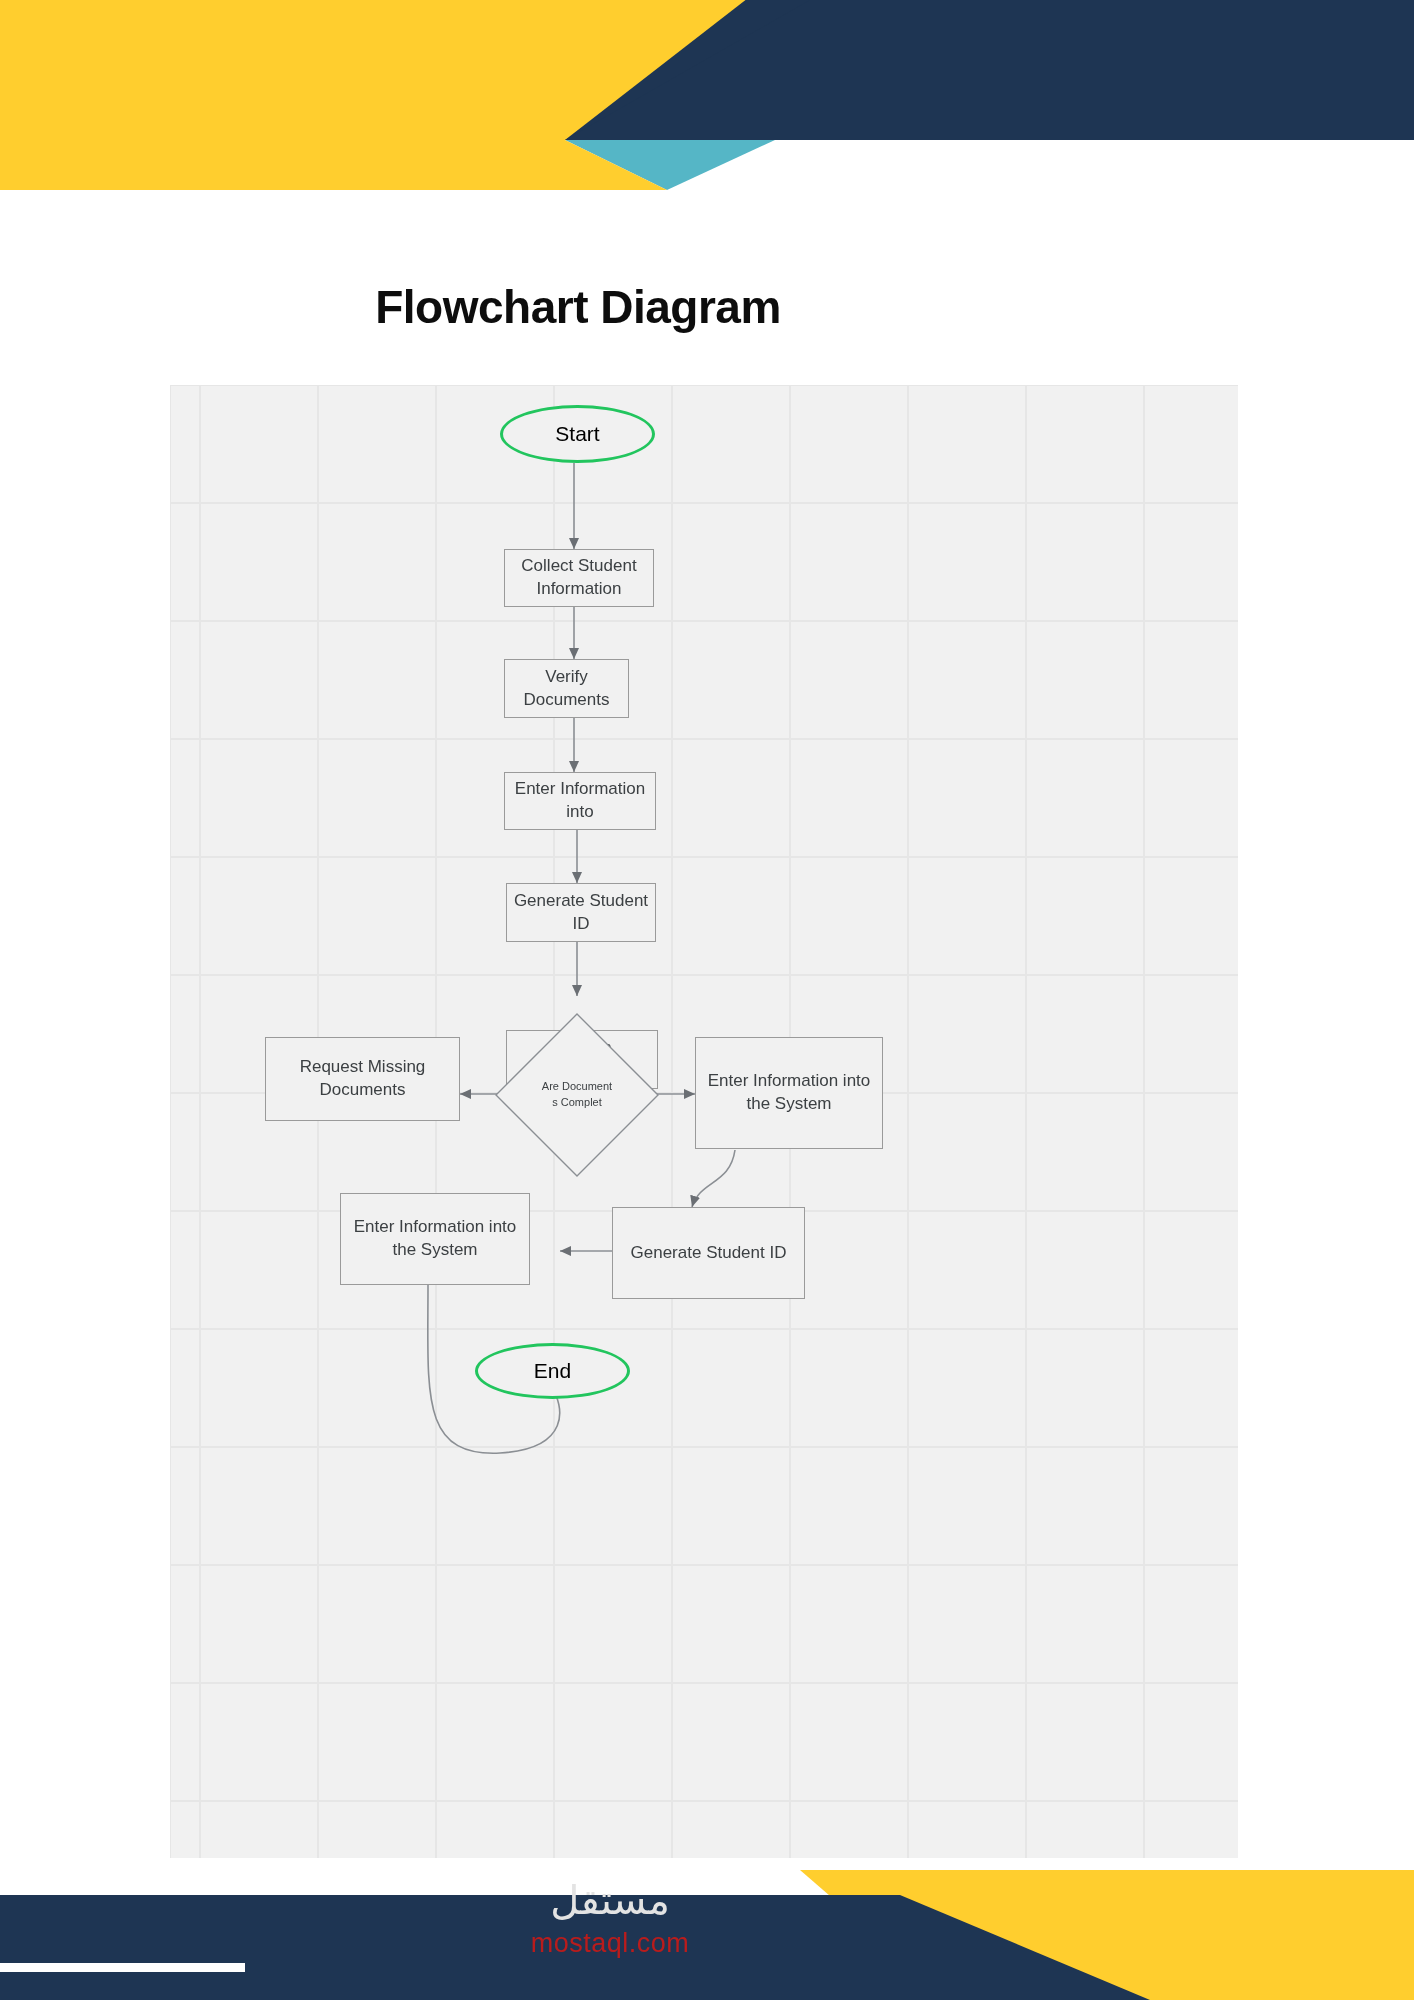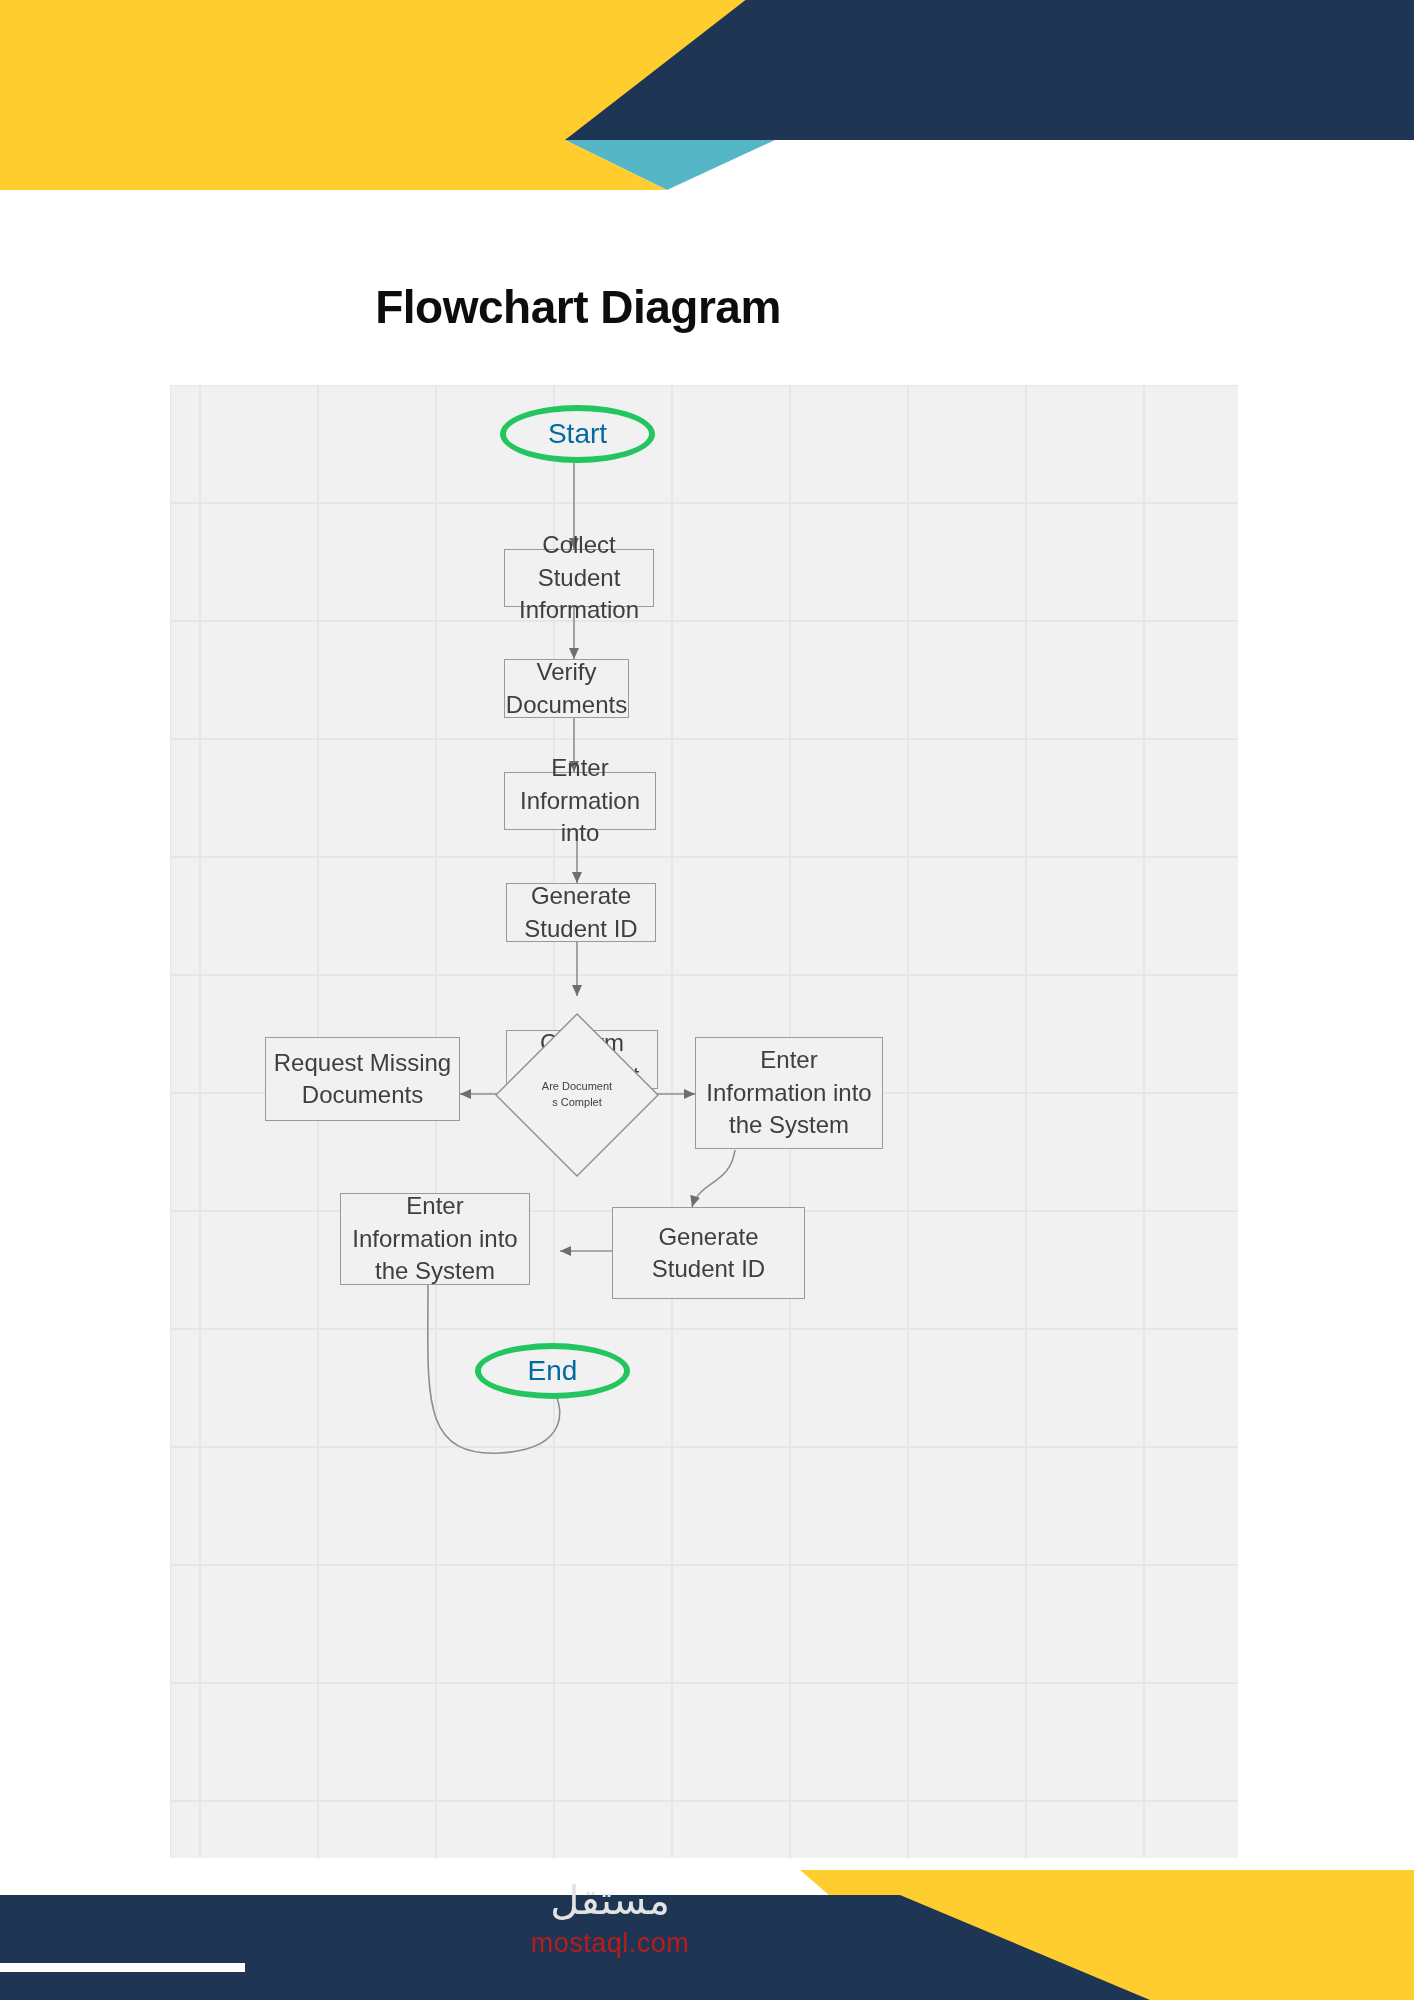--- a/index.html
+++ b/index.html
@@ -33,34 +33,34 @@
   }
   .gridlines{position:absolute;inset:0;}
 
   
   .node{
     position:absolute;
     box-sizing:border-box;
     border:1px solid #9a9a9a;
     background:#f1f1f1;
     color:#3c4043;
-    font-size:24px;
+    font-size:17px;
     line-height:1.35;
     display:flex;align-items:center;justify-content:center;
     text-align:center;
     padding:2px 6px;
   }
   .term{
     position:absolute;
     box-sizing:border-box;
-    border:6px solid #22c55e;
+    border:3px solid #22c55e;
     border-radius:50%;
     background:#f1f1f1;
-    color:#0369a1;
-    font-size:28px;
+    color:#000000;
+    font-size:21px;
     display:flex;align-items:center;justify-content:center;
   }
   .diamond-wrap{
     position:absolute;
     display:flex;align-items:center;justify-content:center;
   }
   .diamond-shape{position:absolute;inset:0;}
   .diamond-label{
     position:relative;
     width:74px;

